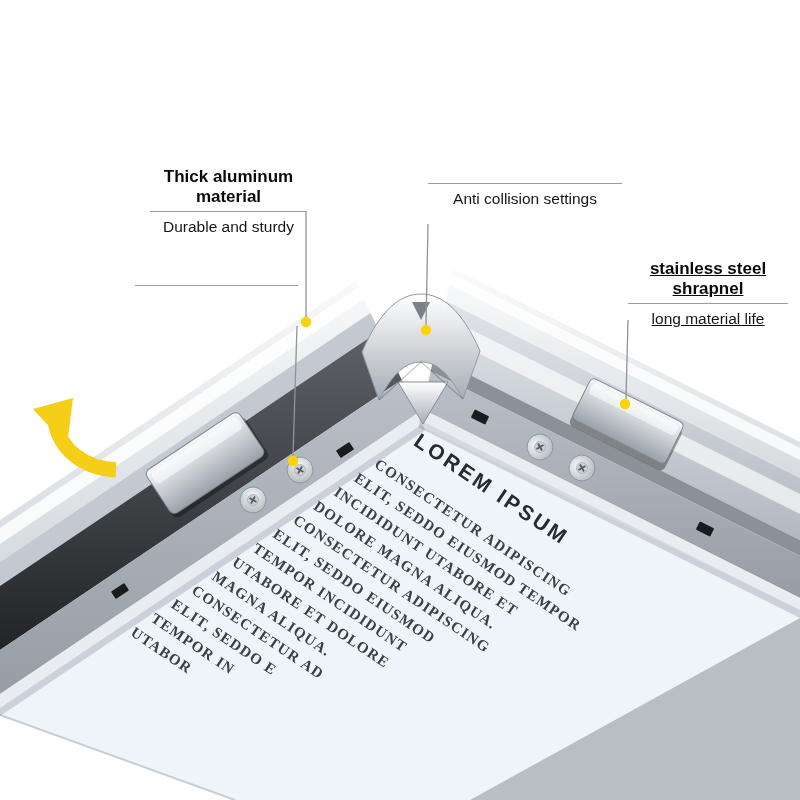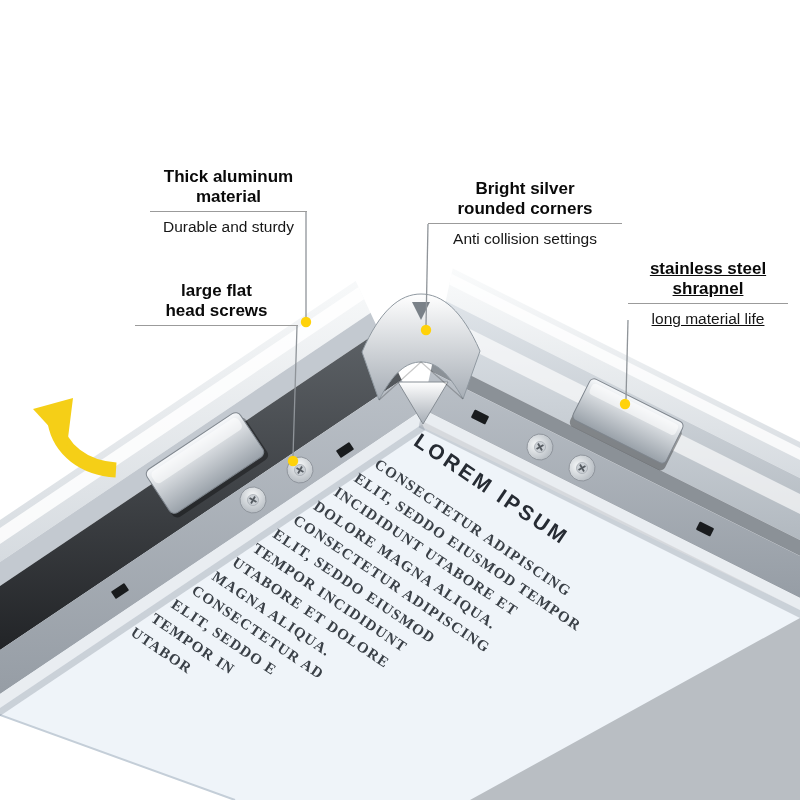--- a/index.html
+++ b/index.html
@@ -176,28 +176,24 @@
   </svg>
 
   <div class="ann" style="left:150px;top:167px;width:157px;">
     <div class="ann-title">Thick aluminum
 material</div>
     <div class="ann-rule"></div>
     <div class="ann-sub">Durable and sturdy</div>
   </div>
 
   <div class="ann" style="left:135px;top:281px;width:163px;">
-    <div class="ann-title">large flat
-head screws</div>
     <div class="ann-rule"></div>
   </div>
 
   <div class="ann" style="left:428px;top:179px;width:194px;">
-    <div class="ann-title">Bright silver
-rounded corners</div>
     <div class="ann-rule"></div>
     <div class="ann-sub">Anti collision settings</div>
   </div>
 
   <div class="ann" style="left:628px;top:259px;width:160px;text-decoration:underline;">
     <div class="ann-title">stainless steel
 shrapnel</div>
     <div class="ann-rule"></div>
     <div class="ann-sub">long material life</div>
   </div>

